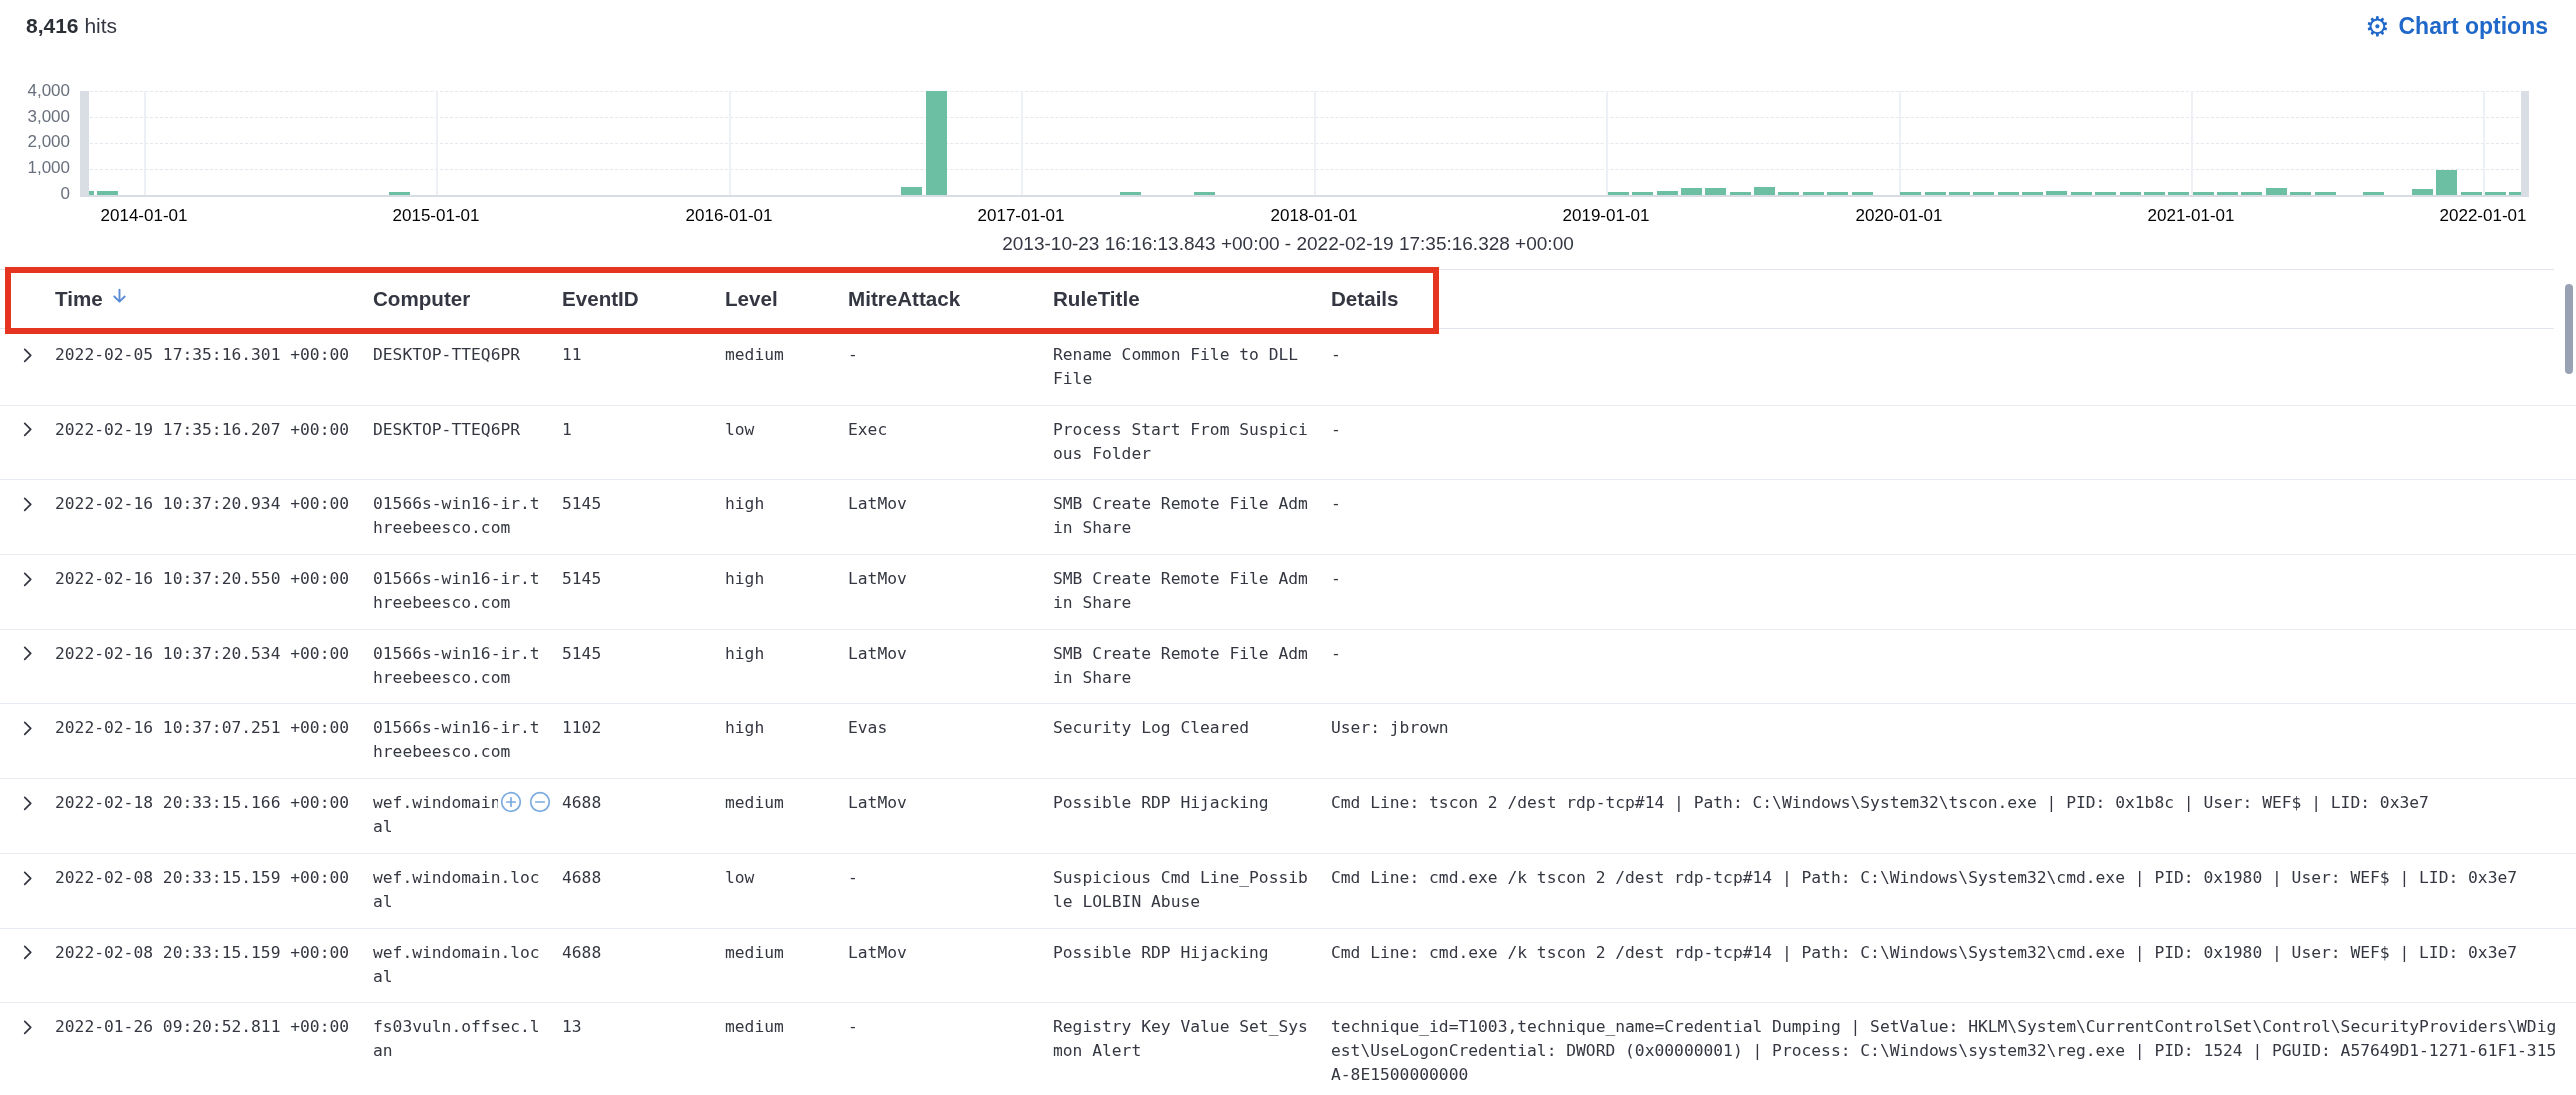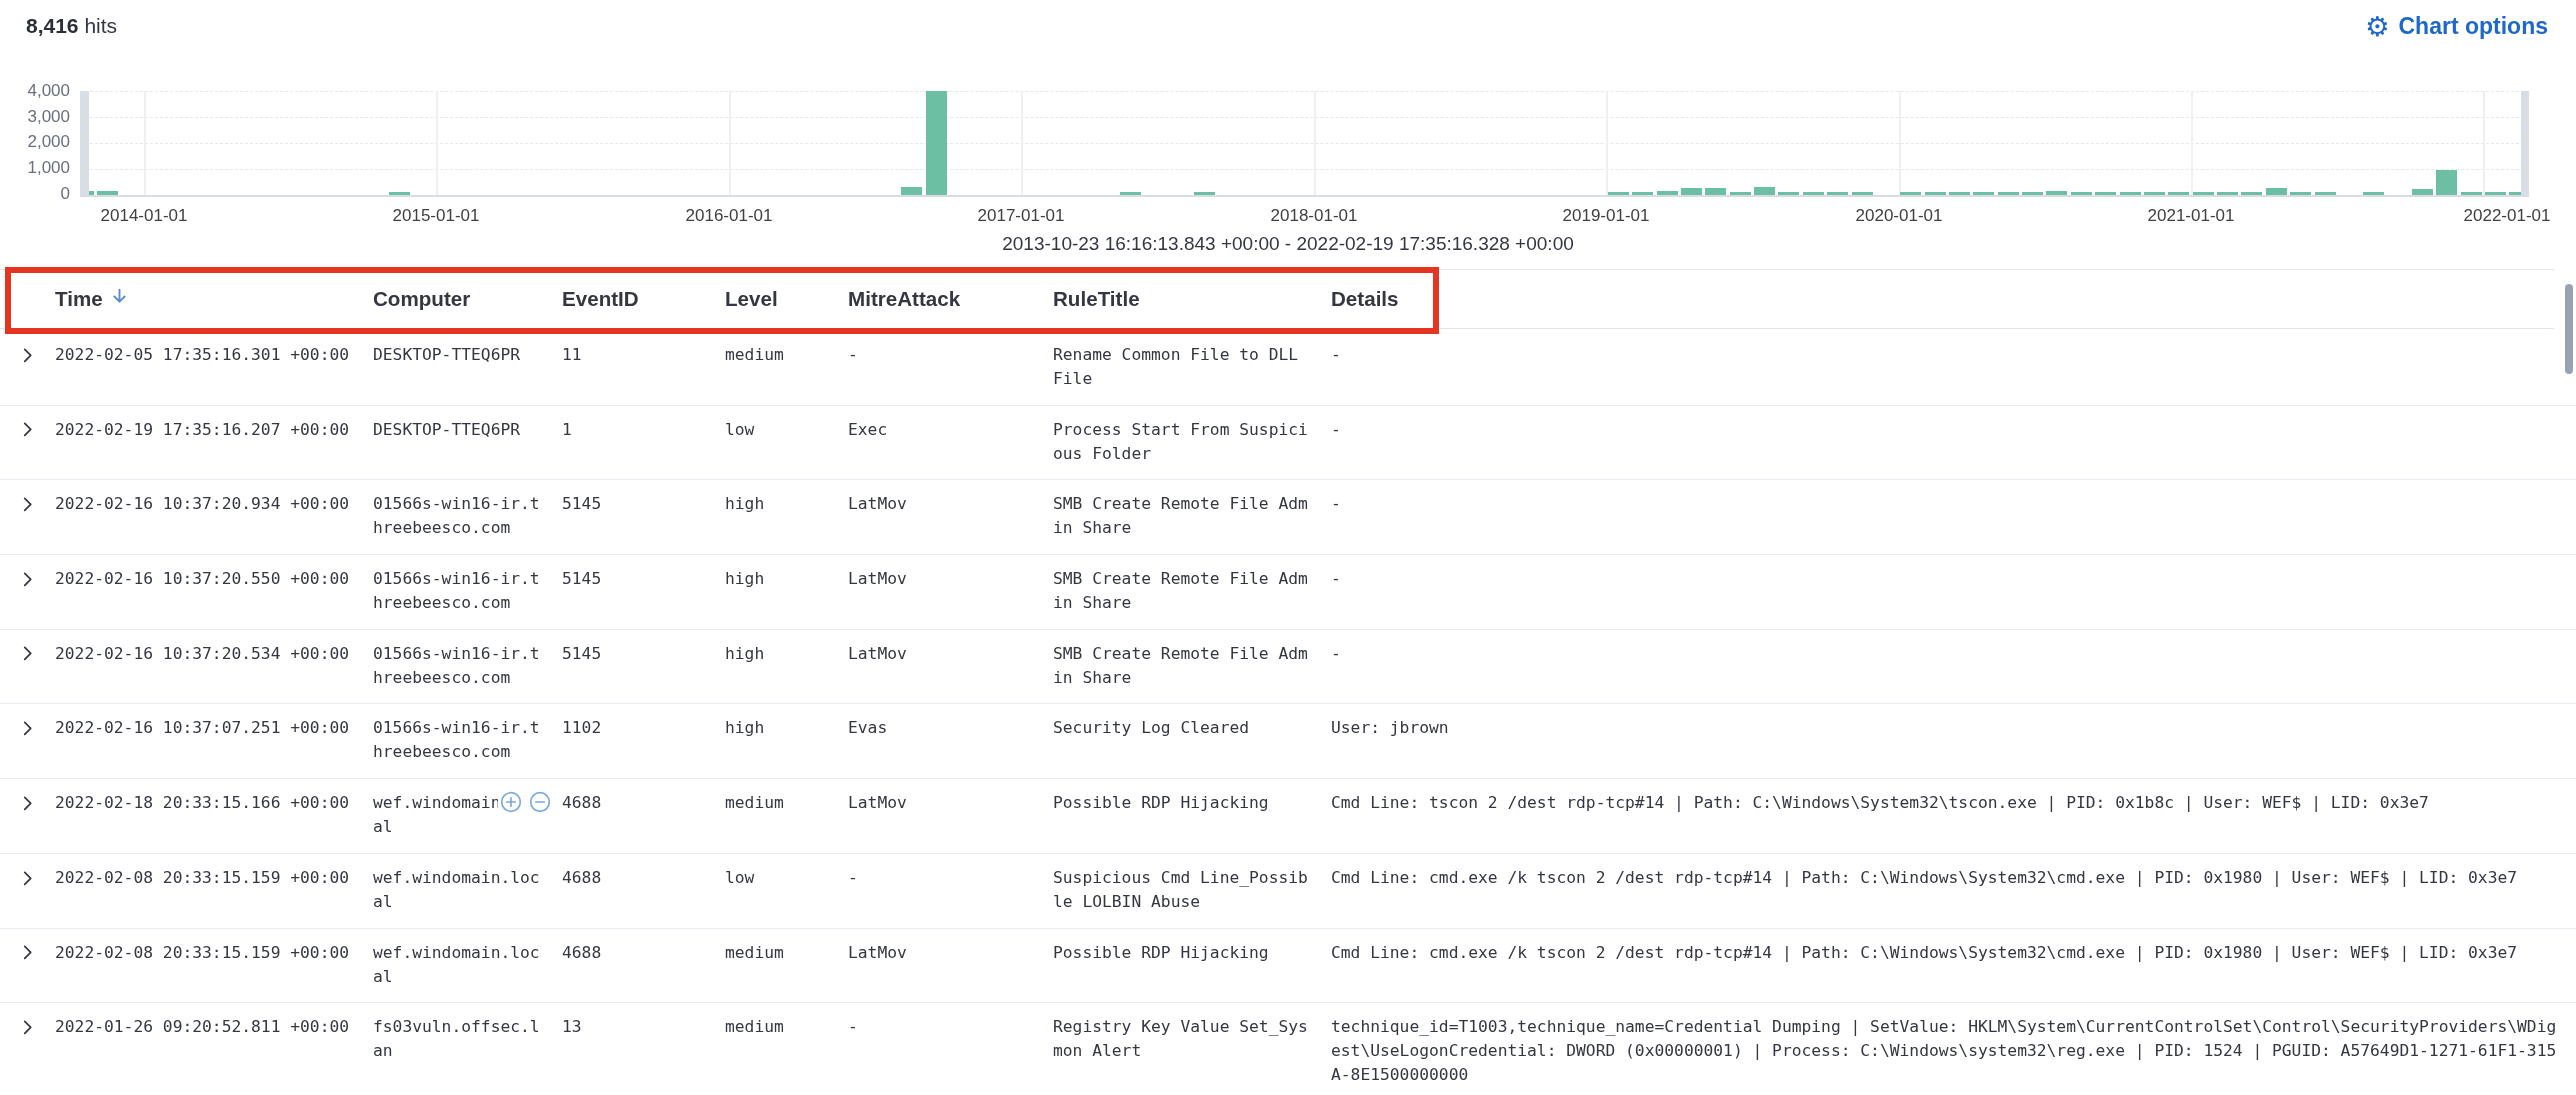--- a/index.html
+++ b/index.html
@@ -16,21 +16,21 @@
     background:none;border:none;cursor:pointer;
     font-family:"Liberation Sans",sans-serif;font-size:23px;font-weight:600;color:#1F68C9;
   }
   .gear{font-family:"DejaVu Sans",sans-serif;font-size:27.4px;line-height:27.4px;font-weight:400;}
   
   #chart{position:absolute;left:0;top:0;width:2576px;height:266px;}
   .ygrid{position:absolute;height:0;border-top:1.7px dashed #e3e7ee;}
   .xgrid{position:absolute;width:1.7px;background:#edf1f6;}
   .baseline{position:absolute;height:1.7px;background:#d8dde5;}
   .ylabel{position:absolute;width:70px;text-align:right;font-size:17px;color:#69707D;}
-  .xlabel{position:absolute;transform:translateX(-50%);font-size:17px;color:#404040;white-space:nowrap;}
+  .xlabel{position:absolute;transform:translateX(-50%);font-size:17px;color:#000000;white-space:nowrap;}
   .bar{position:absolute;background:#6dbfa4;}
   .endzone{position:absolute;background:#d9dde4;}
   .caption{position:absolute;top:233px;left:0;width:2576px;text-align:center;font-size:19px;color:#343741;}
   
   .thead{
     position:absolute;top:269px;left:0;width:2554px;height:60px;box-sizing:border-box;
     border-top:1.7px solid #dfe4ed;border-bottom:1.7px solid #dfe4ed;
     display:flex;align-items:center;font-size:20.6px;font-weight:700;color:#343741;
   }
   .hc{flex:none;display:flex;align-items:center;gap:6.9px;}
@@ -95,21 +95,21 @@
     <div class="xlabel" style="left: 1021px; top: 206px;">2017-01-01</div>
     <div class="xgrid" style="left: 1314px; top: 91px; height: 104px;"></div>
     <div class="xlabel" style="left: 1314px; top: 206px; text-align: center;">2018-01-01</div>
     <div class="xgrid" style="left: 1606px; top: 91px; height: 104px;"></div>
     <div class="xlabel" style="left: 1606px; top: 206px;">2019-01-01</div>
     <div class="xgrid" style="left: 1899px; top: 91px; height: 104px;"></div>
     <div class="xlabel" style="left: 1899px; top: 206px;">2020-01-01</div>
     <div class="xgrid" style="left: 2191px; top: 91px; height: 104px;"></div>
     <div class="xlabel" style="left: 2191px; top: 206px;">2021-01-01</div>
     <div class="xgrid" style="left: 2483px; top: 91px; height: 104px;"></div>
-    <div class="xlabel" style="left: 2483px; top: 206px; margin-left: 24px;">2022-01-01</div>
+    <div class="xlabel" style="left: 2483px; top: 206px;">2022-01-01</div>
     <div class="baseline" style="left: 80px; width: 2449px; top: 195px;"></div>
     <div class="bar" style="left: 80px; width: 13.5px; top: 191px; height: 3.6px; background: rgb(109, 191, 164);"></div>
     <div class="bar" style="left: 97px; width: 20.6px; top: 191px; height: 3.6px; background: rgb(109, 191, 164);"></div>
     <div class="bar" style="left: 389px; width: 20.6px; top: 192px; height: 3.1px; background: rgb(109, 191, 164);"></div>
     <div class="bar" style="left: 901px; width: 20.6px; top: 187px; height: 7.8px; background: rgb(109, 191, 164);"></div>
     <div class="bar" style="left: 926px; width: 20.6px; top: 91px; height: 104px; background: rgb(109, 191, 164);"></div>
     <div class="bar" style="left: 1120px; width: 20.6px; top: 192px; height: 2.6px; background: rgb(109, 191, 164);"></div>
     <div class="bar" style="left: 1194px; width: 20.6px; top: 192px; height: 2.9px; background: rgb(109, 191, 164);"></div>
     <div class="bar" style="left: 1608px; width: 20.6px; top: 192px; height: 2.9px; background: rgb(109, 191, 164);"></div>
     <div class="bar" style="left: 1632px; width: 20.6px; top: 192px; height: 2.9px; background: rgb(109, 191, 164);"></div>

